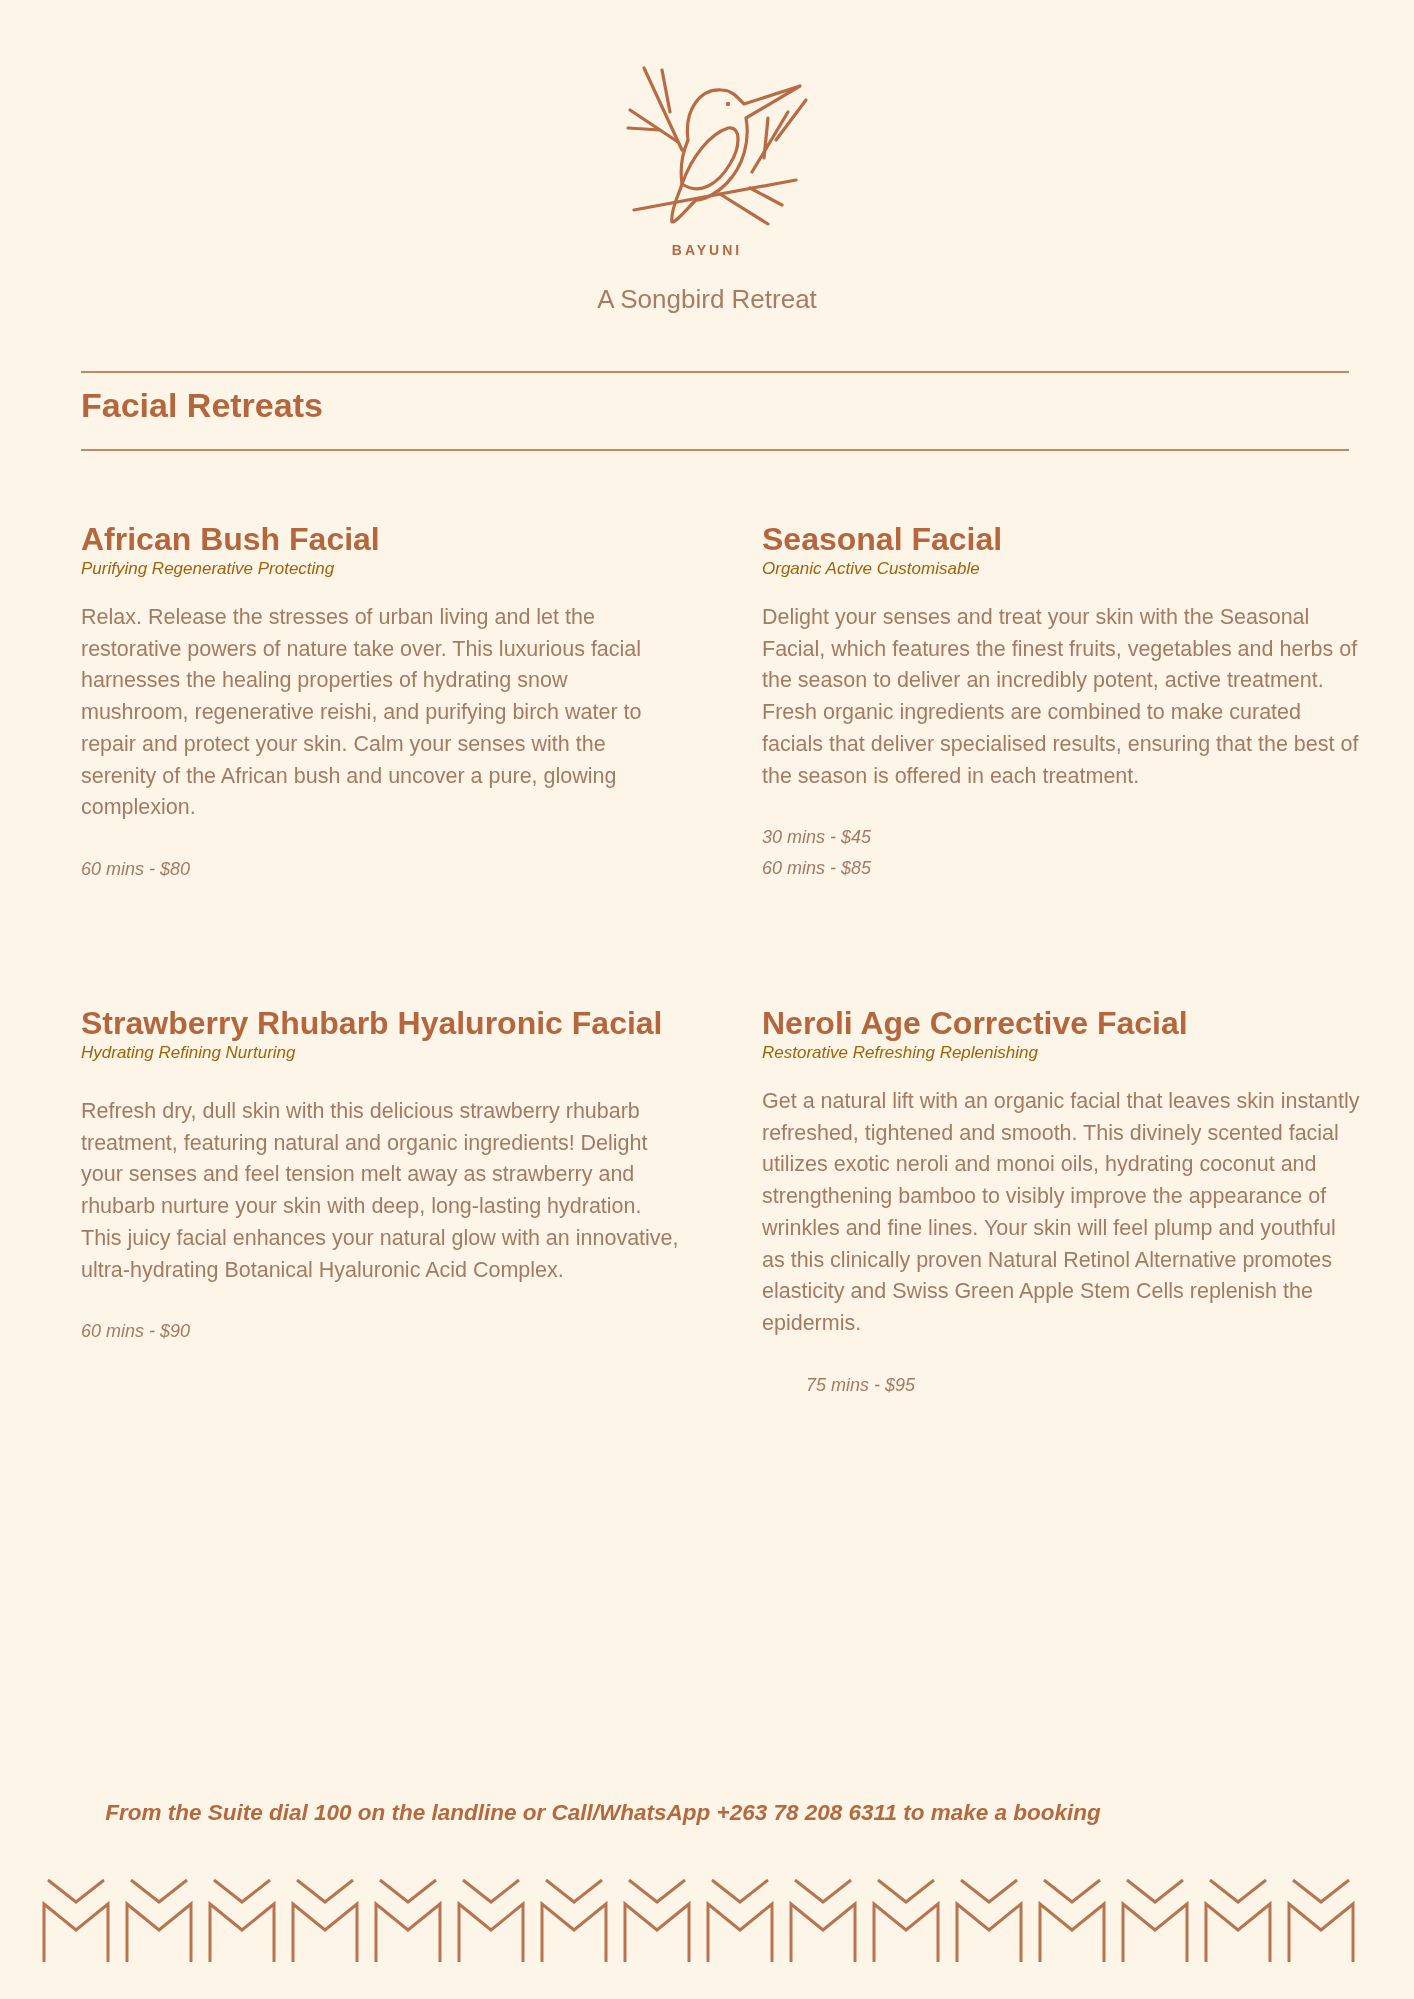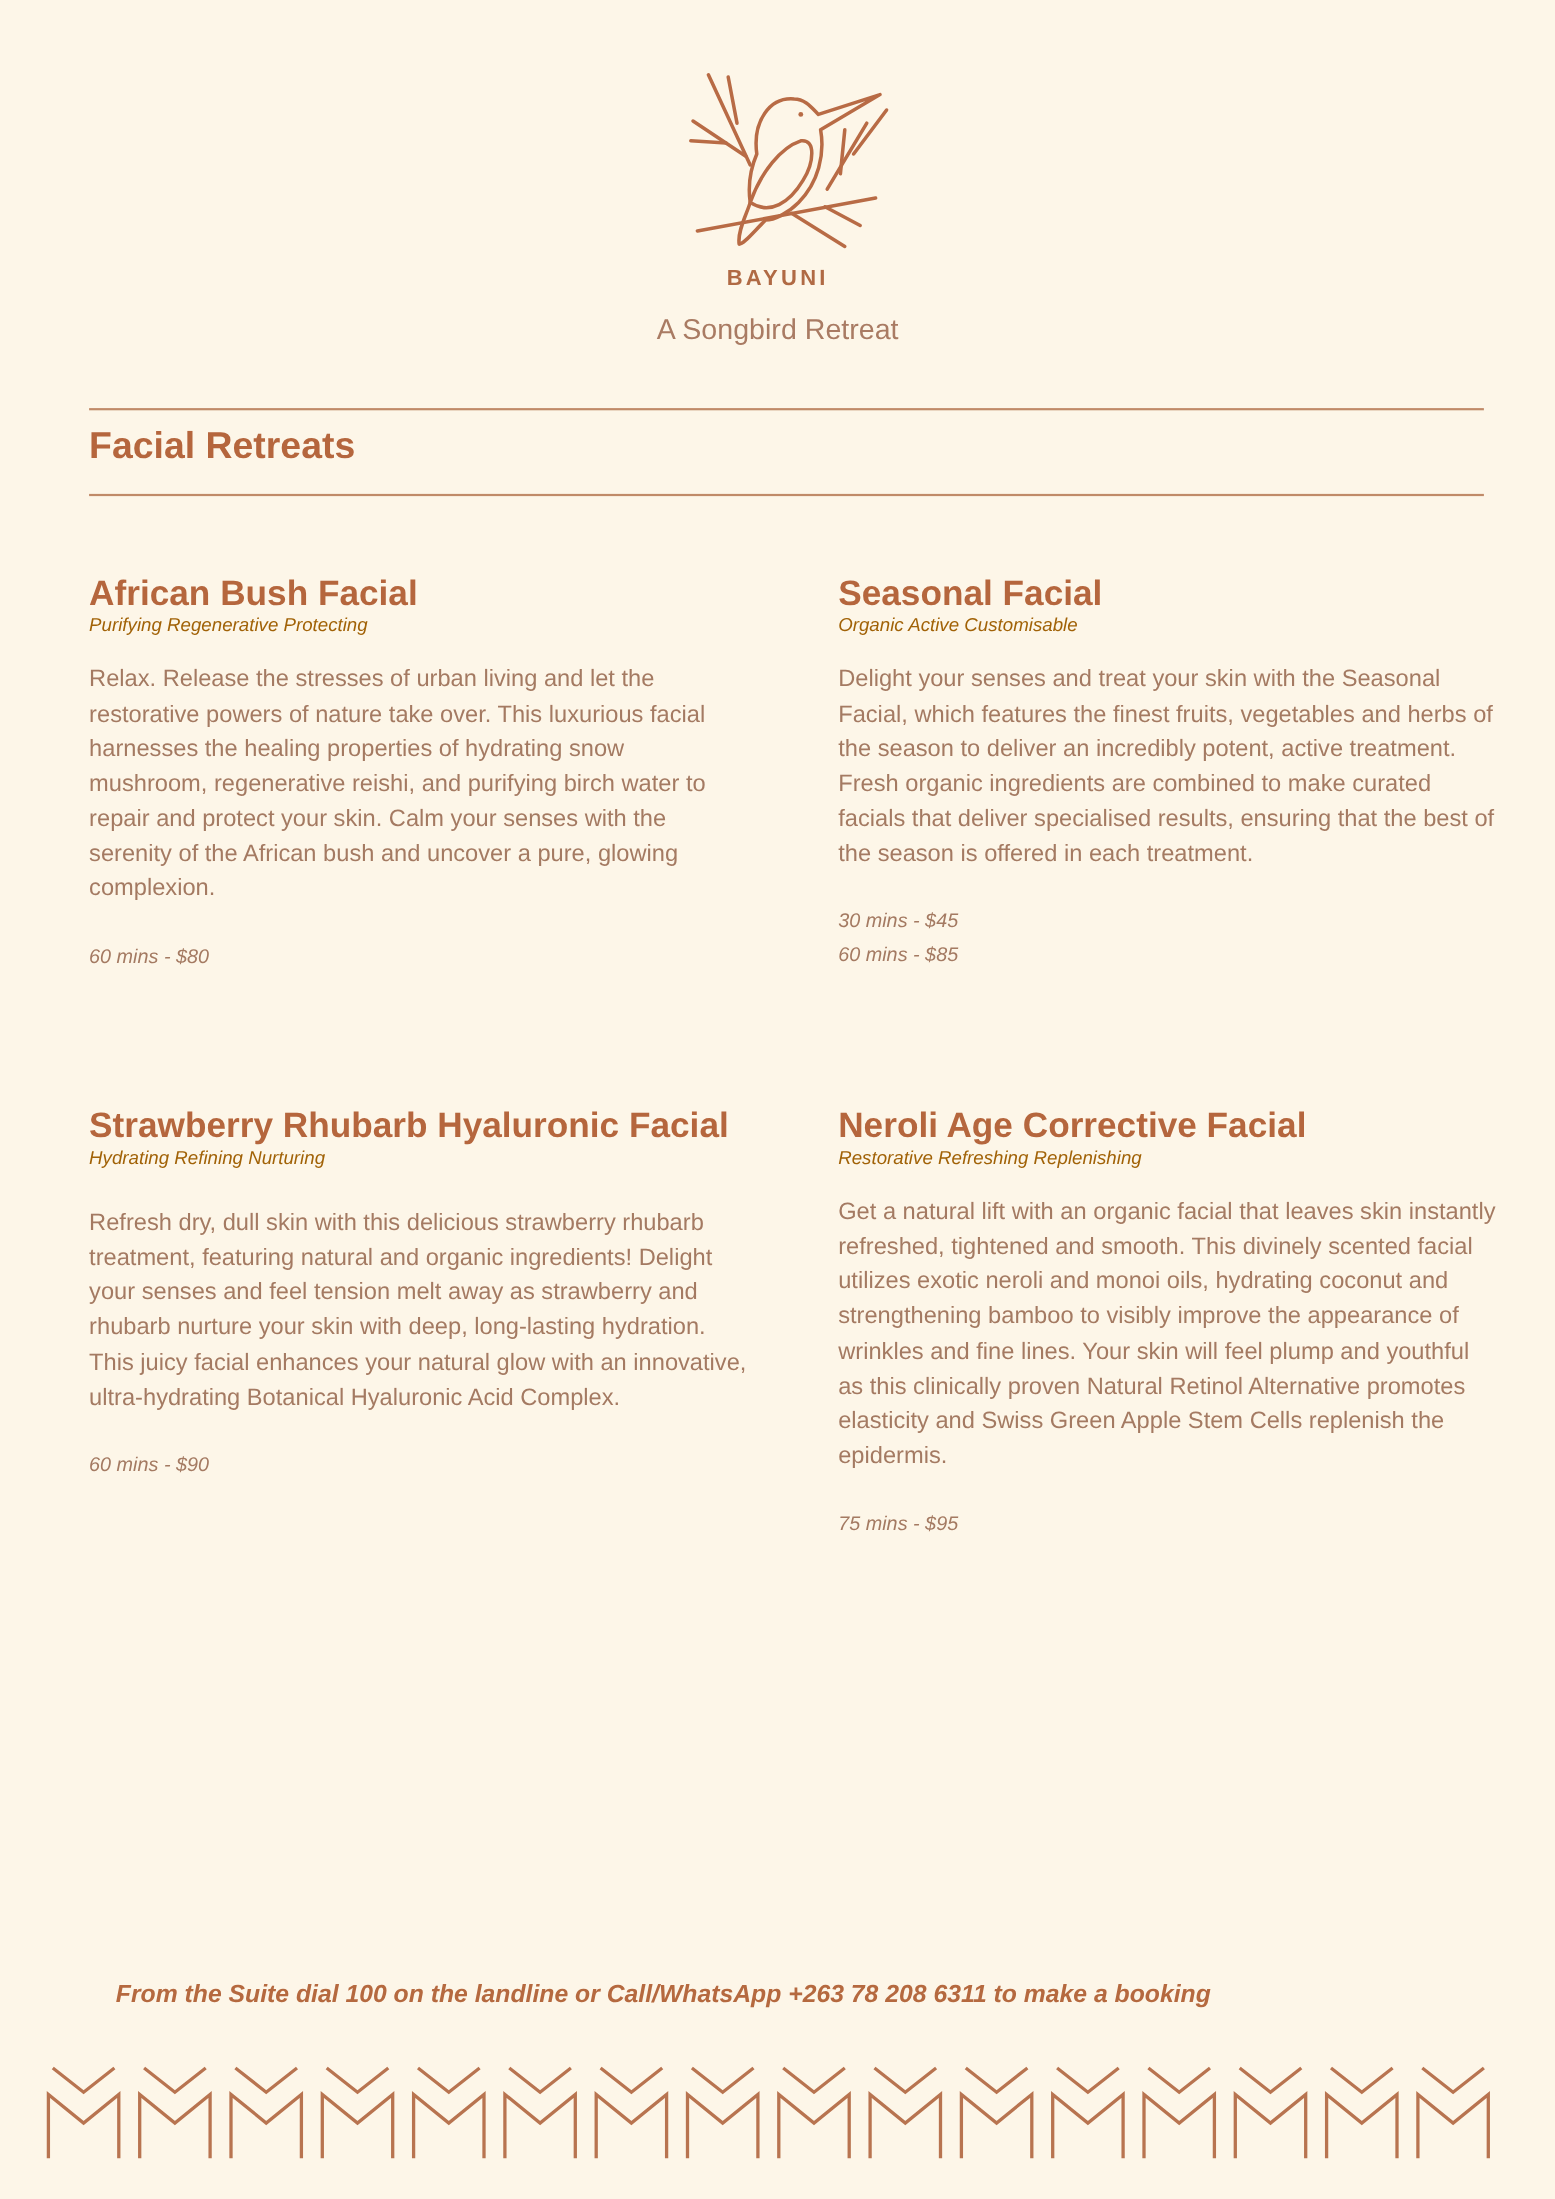--- a/index.html
+++ b/index.html
@@ -22,21 +22,21 @@
       width: 220px;
       height: 180px;
     }
     .brand-name {
       position: absolute;
       left: 0;
       width: 1414px;
       top: 242px;
       text-align: center;
       font-weight: bold;
-      font-size: 20px;
+      font-size: 14px;
       letter-spacing: 3px;
       color: #b06a44;
     }
     .brand-tagline {
       position: absolute;
       left: 0;
       width: 1414px;
       top: 284px;
       text-align: center;
       font-size: 26px;
@@ -162,21 +162,21 @@
   <div class="t-desc" style="margin-top:32px; width:598px;">Refresh dry, dull skin with this delicious strawberry rhubarb treatment, featuring natural and organic ingredients! Delight your senses and feel tension melt away as strawberry and rhubarb nurture your skin with deep, long-lasting hydration. This juicy facial enhances your natural glow with an innovative, ultra-hydrating Botanical Hyaluronic Acid Complex.</div>
   <div class="t-prices" style="margin-top:30px;">
     <div>60 mins - $90</div>
   </div>
 </div>
 
 <div class="treatment" style="left:762px; top:1008px;">
   <div class="t-name">Neroli Age Corrective Facial</div>
   <div class="t-tags">Restorative Refreshing Replenishing</div>
   <div class="t-desc" style="margin-top:22px; width:598px;">Get a natural lift with an organic facial that leaves skin instantly refreshed, tightened and smooth. This divinely scented facial utilizes exotic neroli and monoi oils, hydrating coconut and strengthening bamboo to visibly improve the appearance of wrinkles and fine lines. Your skin will feel plump and youthful as this clinically proven Natural Retinol Alternative promotes elasticity and Swiss Green Apple Stem Cells replenish the epidermis.</div>
-  <div class="t-prices" style="margin-top:30px;">
+  <div class="t-prices" style="margin-top:30px;margin-left:44px;">
     <div>75 mins - $95</div>
   </div>
 </div>
 
 <div class="booking">From the Suite dial 100 on the landline or Call/WhatsApp +263 78 208 6311 to make a booking</div>
 
 <svg class="pattern" viewBox="0 0 1320 86" fill="none" stroke="#b87450" stroke-width="3" stroke-linecap="butt" stroke-linejoin="miter" id="m-pattern">
     <path d="M8 2 L36 24 L64 2"></path>
     <path d="M4 84 L4 26 L36 52 L68 26 L68 84"></path>
     <path d="M91 2 L119 24 L147 2"></path>

